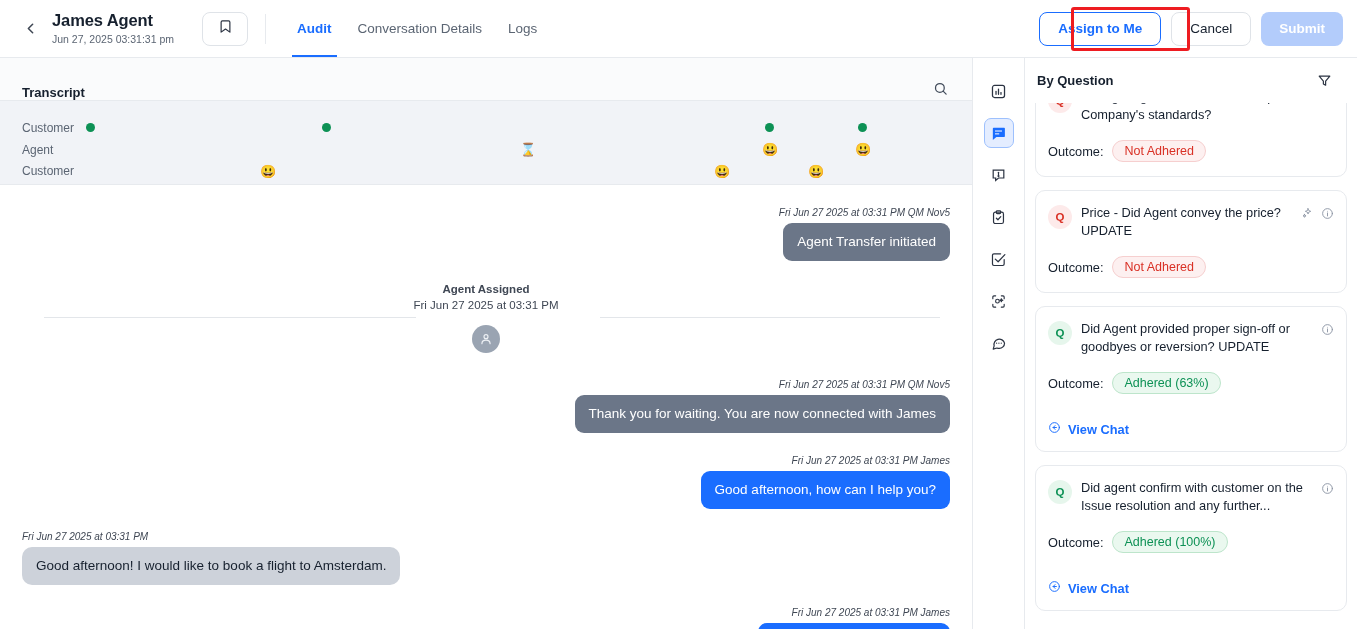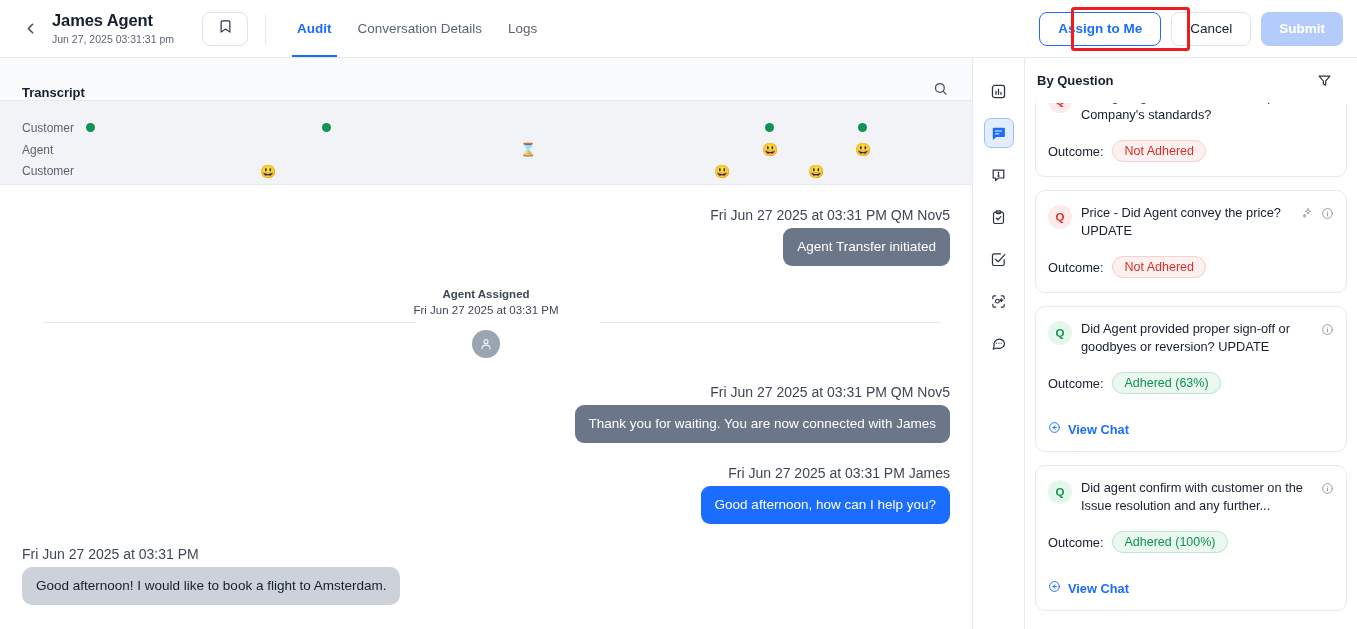--- a/index.html
+++ b/index.html
@@ -81,21 +81,21 @@
   .tl-emoji { position: absolute; font-size: 13px; line-height: 13px; }
   .tl-hourglass { position: absolute; font-size: 13px; line-height: 13px; color: #6b7585; }
 
   
   .chat {
     flex: 1 1 auto; overflow: hidden; position: relative; padding: 0 22px;
   }
   .msg-row { display: flex; flex-direction: column; }
   .msg-row.right { align-items: flex-end; }
   .msg-row.left { align-items: flex-start; }
-  .msg-meta { font-size: 14px; color: #3f4754; margin-bottom: 5px; }
+  .msg-meta { font-size: 10px; color: #3f4754; margin-bottom: 5px; font-style: italic; }
   .bubble {
     max-width: 560px; border-radius: 9px; padding: 10px 14px;
     font-size: 13.5px; line-height: 18px;
   }
   .bubble.system { background: #6b7688; color: #ffffff; }
   .bubble.agent  { background: #1a6dff; color: #ffffff; }
   .bubble.customer { background: #cdd2da; color: #16202e; border-radius: 10px; }
 
   .assign-block { position: relative; margin: 22px 0 0 0; text-align: center; }
   .assign-line { position: absolute; top: 34px; height: 1px; background: #e3e6ea; }

